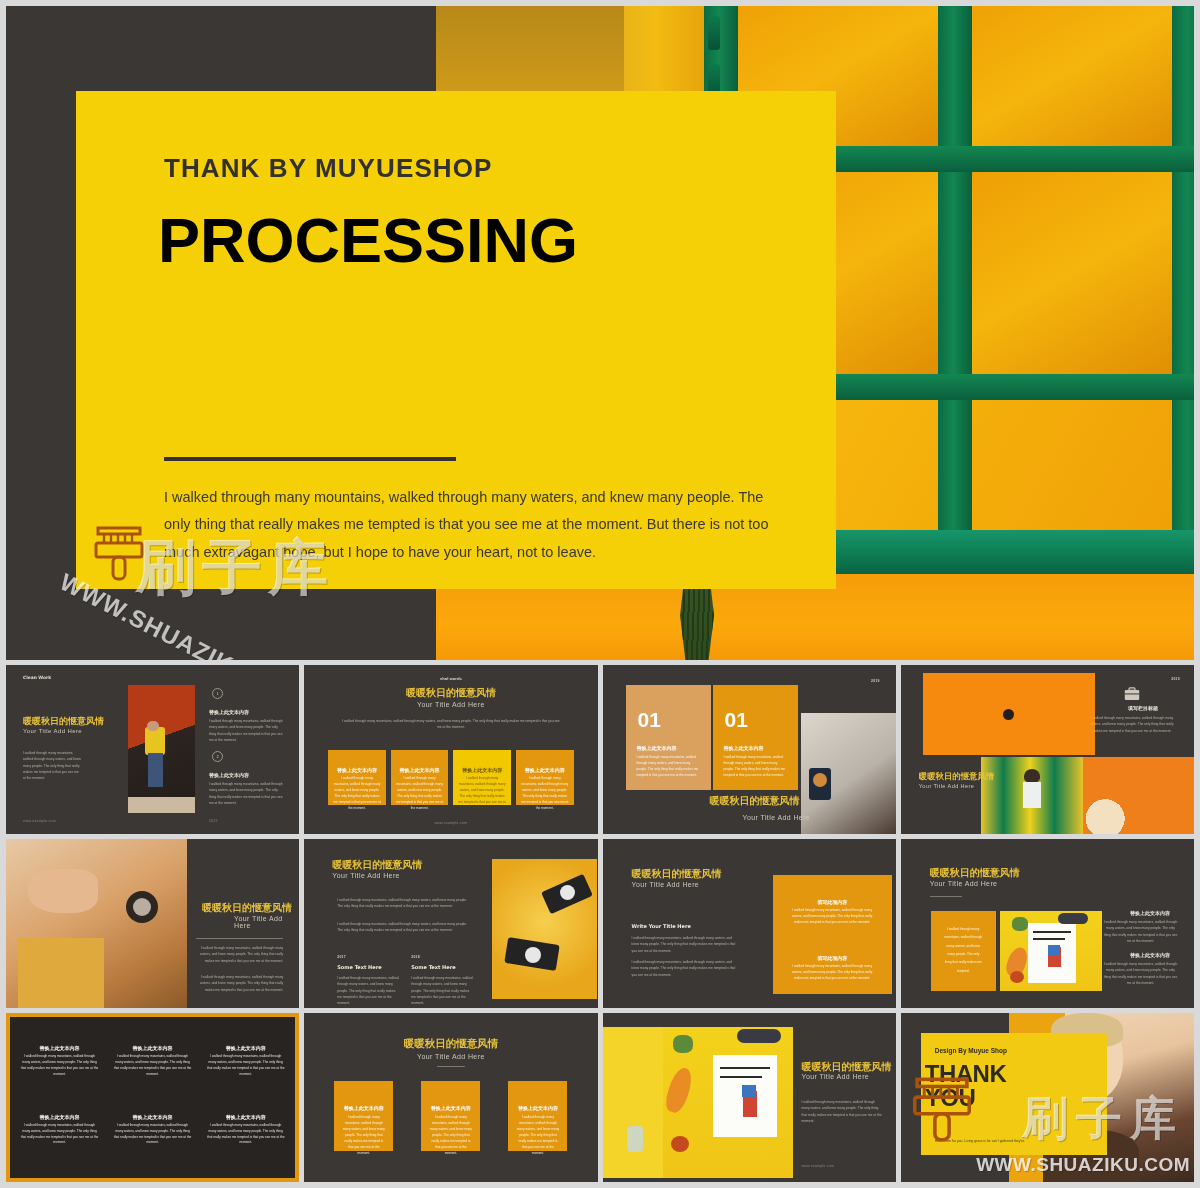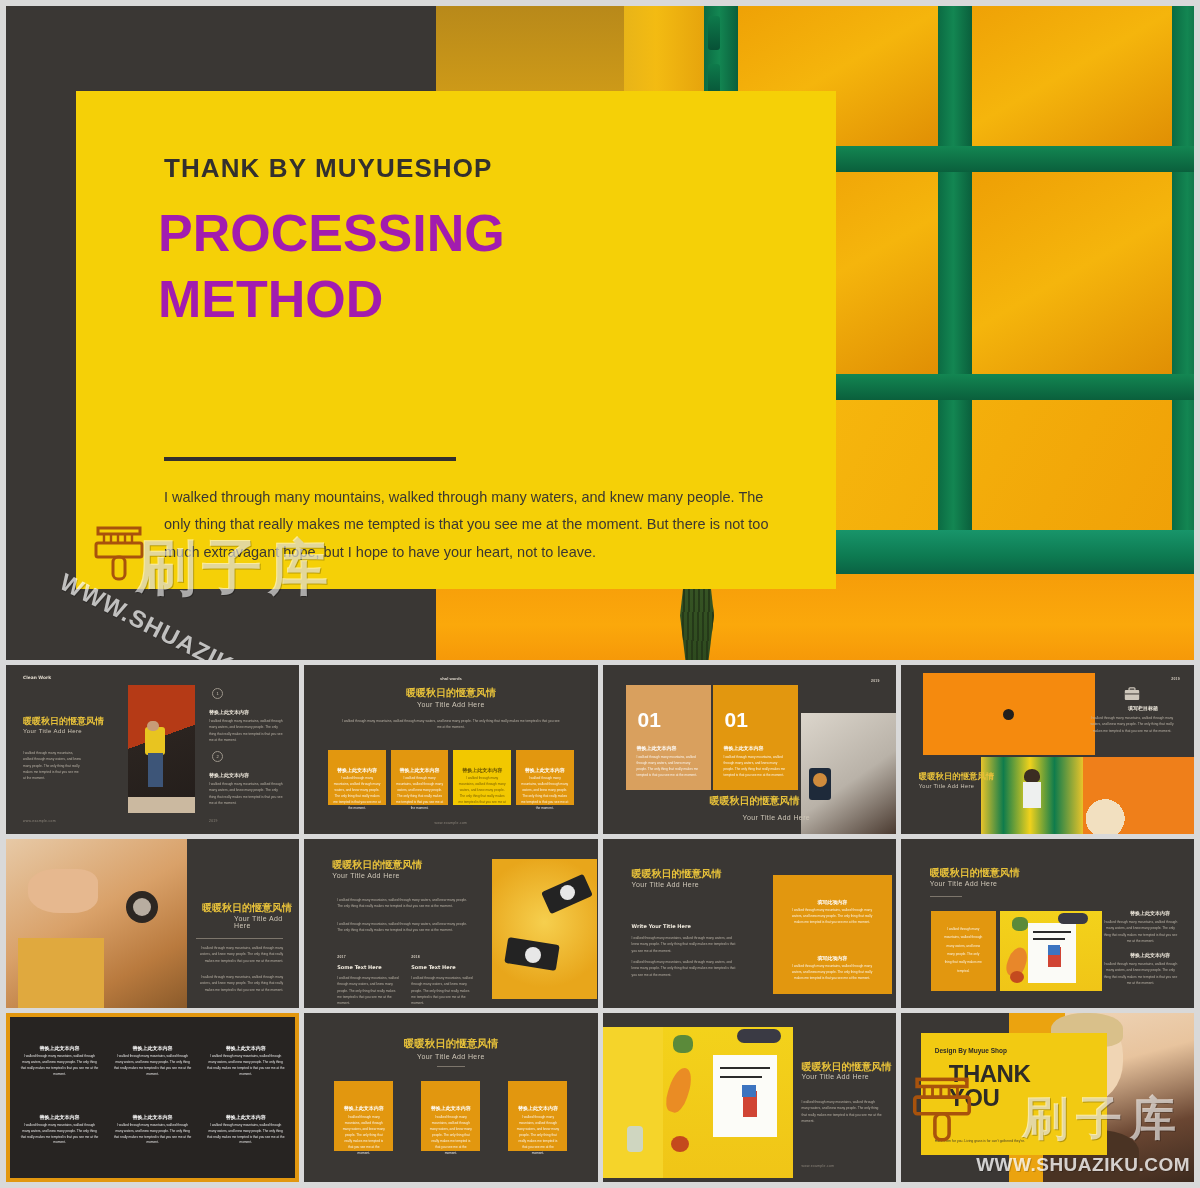--- a/index.html
+++ b/index.html
@@ -97,22 +97,22 @@
     left: 70px; top: 85px; width: 760px; height: 498px;
     background: #f5d007;
     z-index: 3;
   }
   .eyebrow {
     position: absolute; left: 88px; top: 62px;
     font-size: 26px; font-weight: bold; letter-spacing: 1.1px; color: #33302e;
   }
   .big-title {
     position: absolute; left: 82px; top: 110px; width: 660px;
-    font-size: 52px; font-weight: bold; line-height: 1.26;
-    letter-spacing: 0px; color: #a21caf;
+    font-size: 63px; font-weight: bold; line-height: 1.26;
+    letter-spacing: 0px; color: #000000;
   }
   .rule {
     position: absolute; left: 88px; top: 366px; width: 292px; height: 4px;
     background: #33302e;
   }
   .lede {
     position: absolute; left: 88px; top: 393px; width: 620px;
     font-size: 14.5px; line-height: 1.88; color: #3b3732;
   }
 
@@ -233,21 +233,20 @@
       <div class="hand" style="left:0;"></div>
       <div class="hand" style="left:54px;"></div>
     </div>
     <div class="grass"></div>
   </div>
 
   <div class="hero-panel">
     <div class="eyebrow">THANK BY MUYUESHOP</div>
     <div class="big-title">
       <div>PROCESSING</div>
-      <div>METHOD</div>
     </div>
     <div class="rule"></div>
     <div class="lede">I walked through many mountains, walked through many waters, and knew many people. The only thing that really makes me tempted is that you see me at the moment. But there is not too much extravagant hope, but I hope to have your heart, not to leave.</div>
   </div>
 
   <div class="wm-hero">
     <svg class="wm-brush" width="54" height="58" viewBox="0 0 54 58">
       <rect x="6" y="4" width="42" height="6" fill="none" stroke="#a8520c" stroke-width="3"></rect>
       <path d="M12 10v9M19 10v9M26 10v9M33 10v9M40 10v9" stroke="#a8520c" stroke-width="2.4"></path>
       <rect x="4" y="19" width="46" height="14" rx="2" fill="none" stroke="#a8520c" stroke-width="3"></rect>
@@ -503,21 +502,21 @@
 
   <div class="slide">
     <div class="ph ph-woman" style="left:108px;top:0;right:0;bottom:0;">
       <div style="position:absolute;left:0;top:0;width:56px;height:100%;background:#eba30f;"></div>
       <div style="position:absolute;left:40px;top:4px;width:74px;height:86px;background:#f0d5b4;border-radius:44% 44% 48% 48%;"></div>
       <div style="position:absolute;left:42px;top:0;width:72px;height:34px;background:#d9c08a;border-radius:46% 46% 30% 30%;"></div>
       <div style="position:absolute;left:34px;bottom:0;width:96px;height:52px;background:#4a3323;border-radius:42% 42% 0 0;"></div>
     </div>
     <div style="position:absolute;left:20px;top:20px;width:186px;height:122px;background:#f2ca12;">
       <div style="position:absolute;left:14px;top:14px;color:#2e2b27;font-weight:bold;font-size:6.5px;">Design By Muyue Shop</div>
-      <div style="position:absolute;left:28px;top:29px;color:#2e2b27;font-weight:bold;font-size:24px;line-height:0.98;letter-spacing:-.5px;">
+      <div style="position:absolute;left:4px;top:29px;color:#2e2b27;font-weight:bold;font-size:24px;line-height:0.98;letter-spacing:-.5px;">
         <div>THANK</div>
         <div>YOU</div>
       </div>
       <div style="position:absolute;left:14px;right:10px;bottom:12px;color:#4a4329;font-size:3.4px;">Have them for you. Living grass is for can't gathered they're.</div>
     </div>
 
     <div class="wm-thumb">
       <svg style="position:absolute;right:216px;bottom:36px;" width="64" height="70" viewBox="0 0 54 58">
         <rect x="6" y="4" width="42" height="6" fill="none" stroke="#a8520c" stroke-width="3"></rect>
         <path d="M12 10v9M19 10v9M26 10v9M33 10v9M40 10v9" stroke="#a8520c" stroke-width="2.4"></path>

